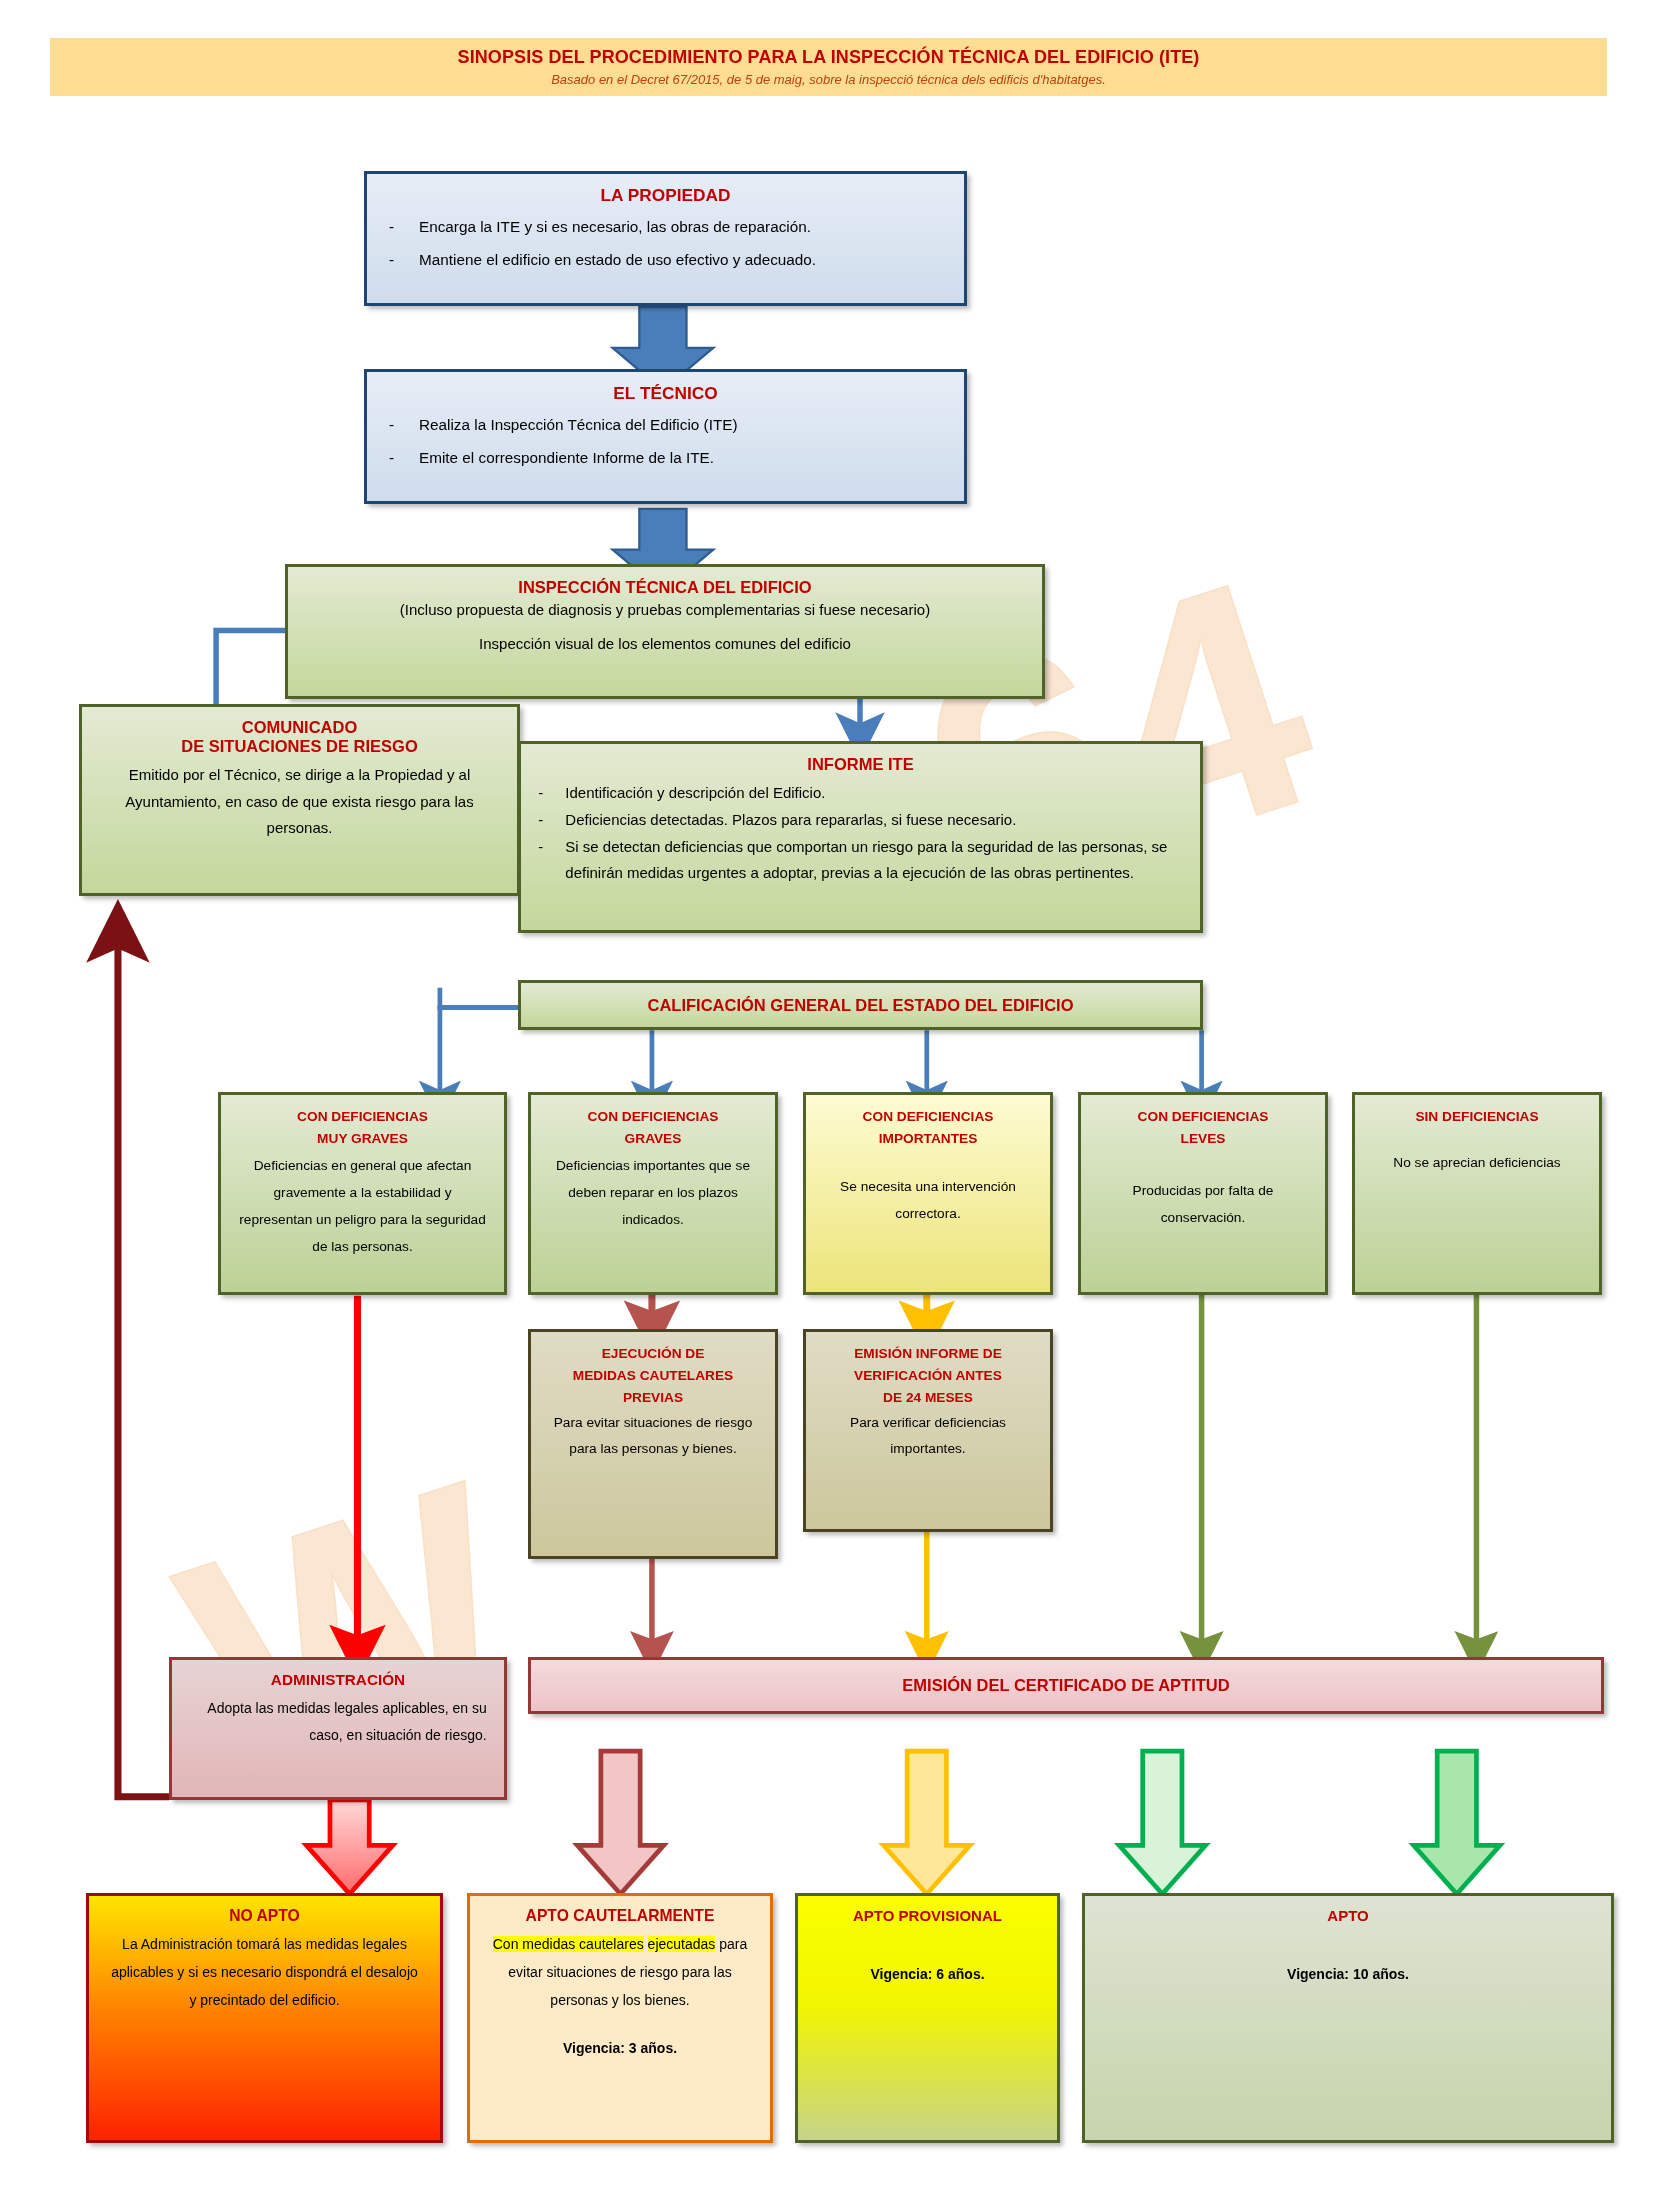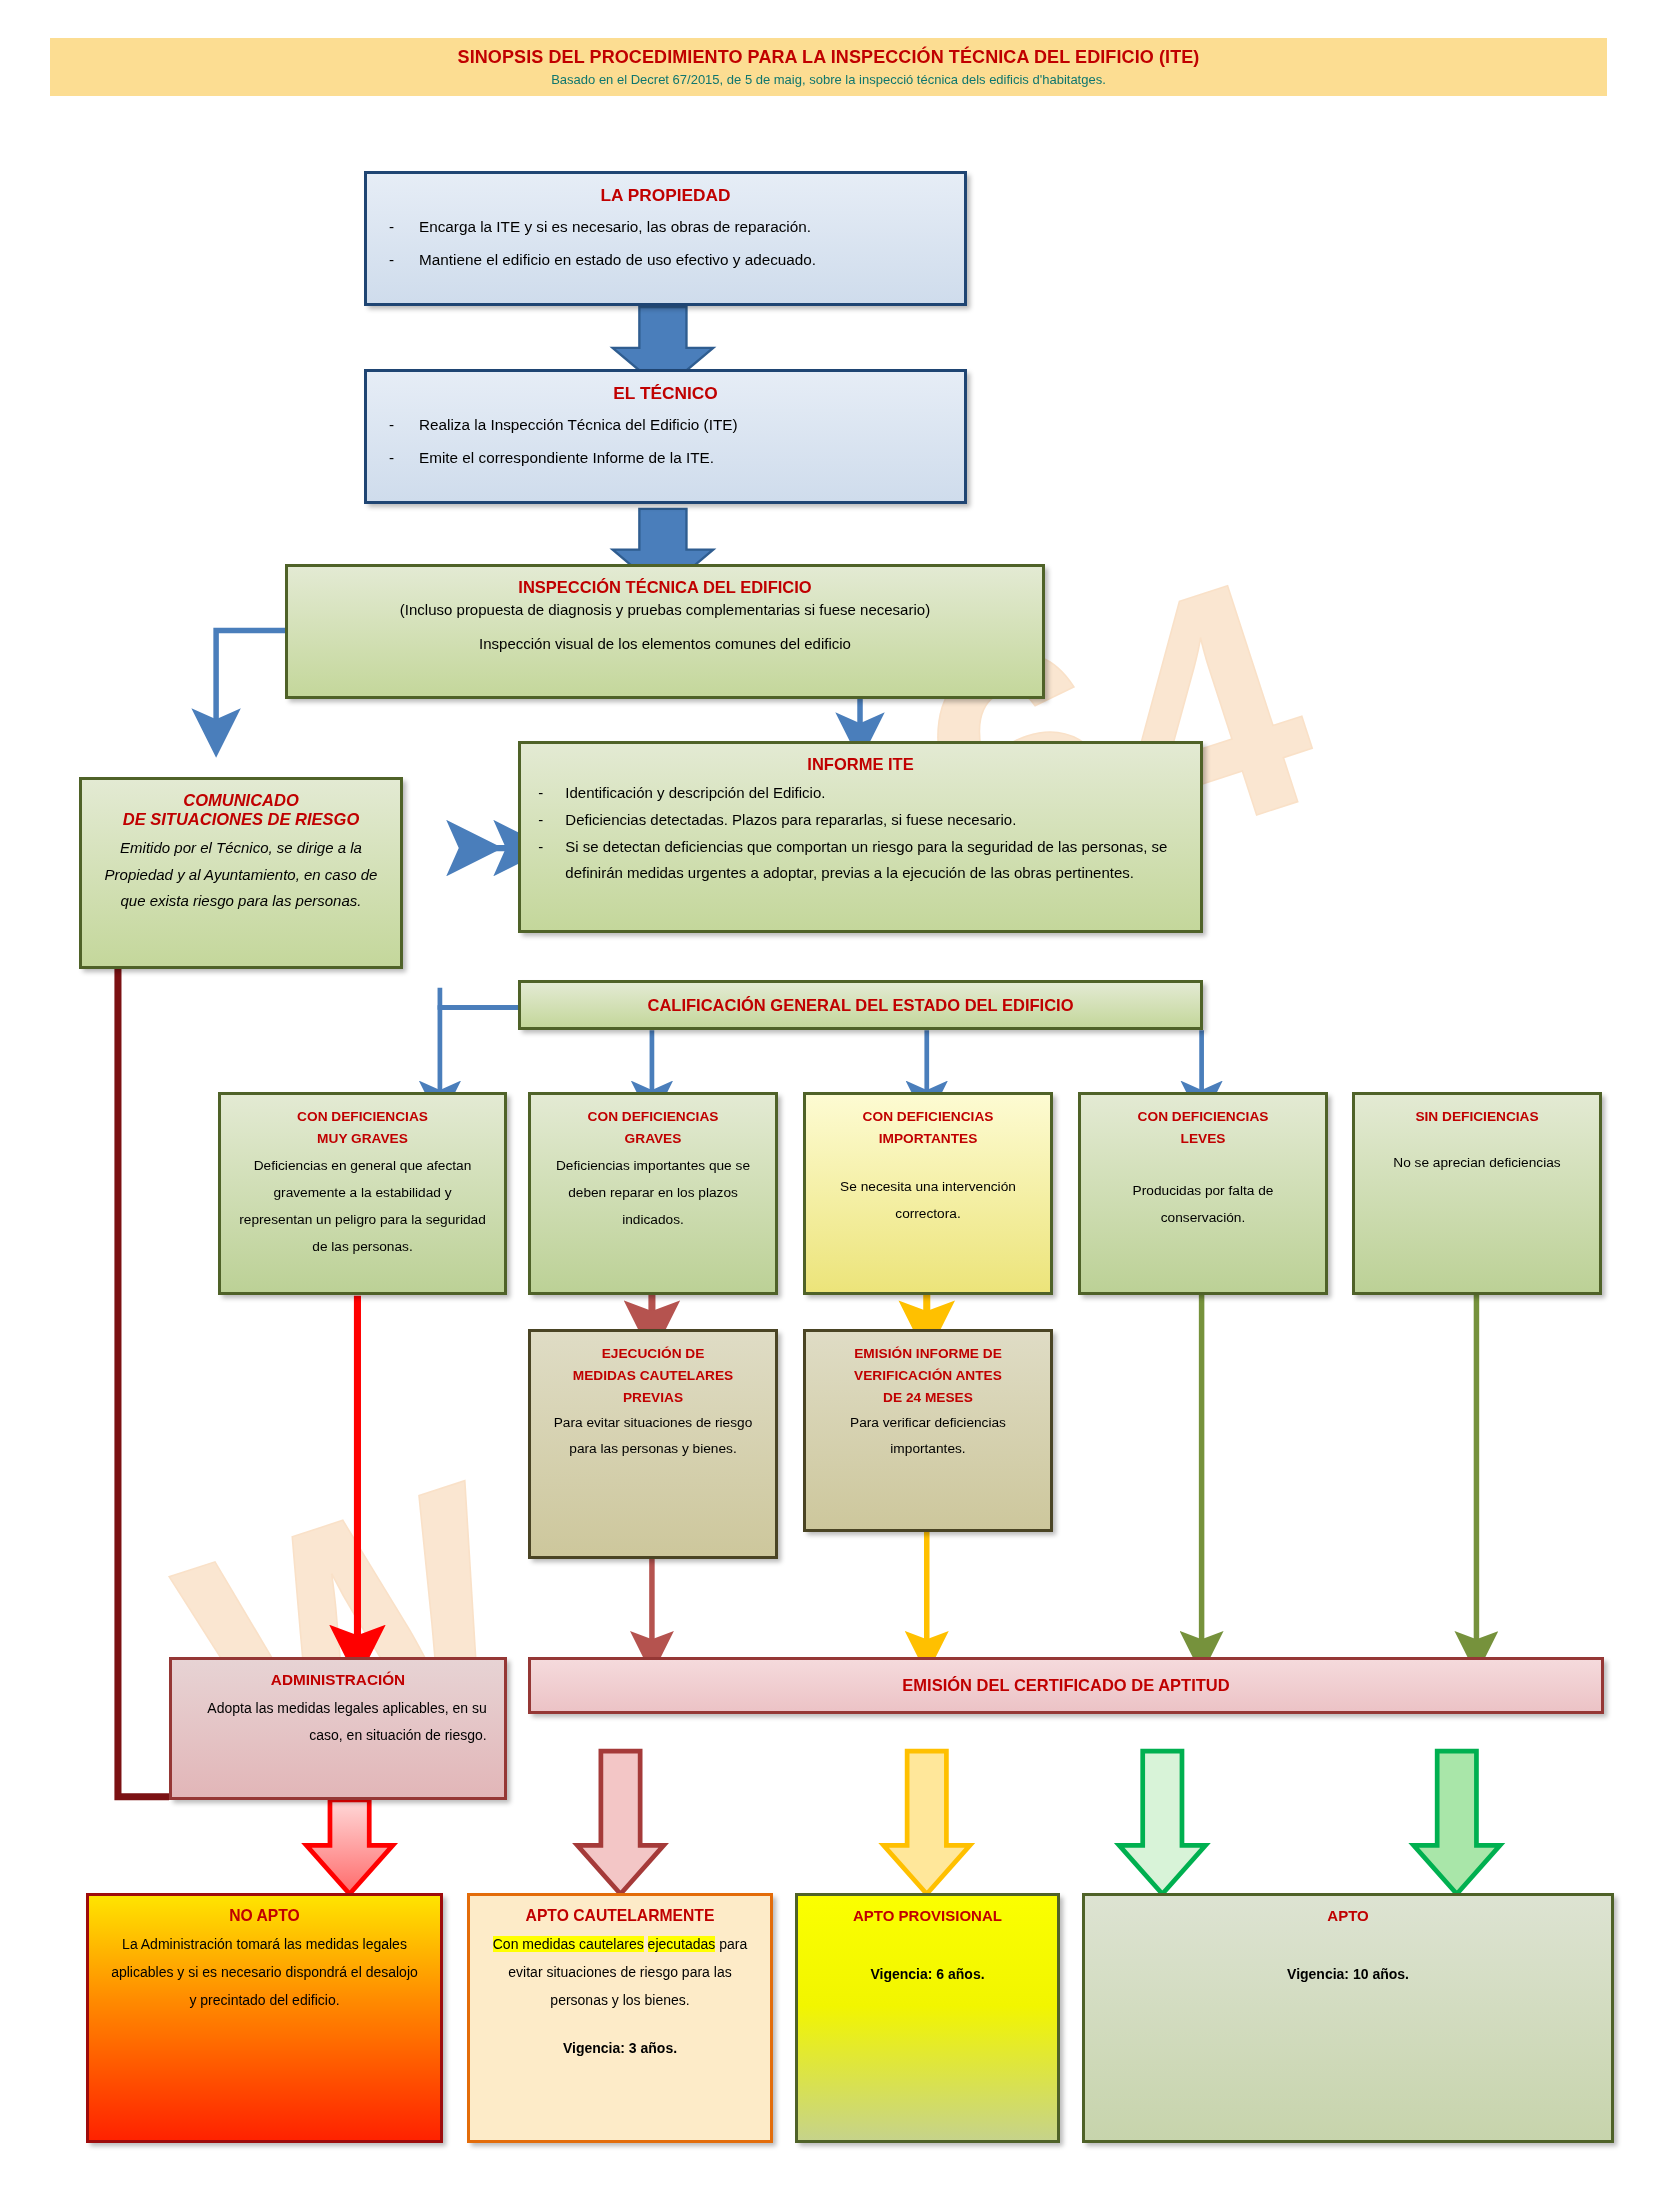--- a/index.html
+++ b/index.html
@@ -10,21 +10,21 @@
   .wm{position:absolute;color:#f6c89a;opacity:.45;font-weight:bold;
       font-family:"Liberation Sans",sans-serif;pointer-events:none;
       -webkit-text-stroke:1.6px #f3bd86;}
   #wm1{left:927px;top:550px;font-size:330px;transform:rotate(-18deg);letter-spacing:7.9px;}
   #wm2{left:196px;top:1445px;font-size:330px;transform:rotate(-18deg);letter-spacing:7.9px;}
 
   
   #headerbar{position:absolute;left:50px;top:38px;width:1557px;height:58px;
      background:#fcdd92;display:flex;flex-direction:column;align-items:center;justify-content:center;}
   #headerbar .h1{color:#c00000;font-weight:bold;font-size:18px;letter-spacing:0.1px;}
-  #headerbar .h2{color:#0f766e;font-size:13px;margin-top:3.9px;}
+  #headerbar .h2{color:#c2410c;font-style:italic;font-size:13px;margin-top:3.9px;}
 
   
   .box{position:absolute;box-sizing:border-box;text-align:center;
        box-shadow:3.9px 3.9px 4.7px rgba(0,0,0,.28);}
   .box .ttl{color:#c00000;font-weight:bold;}
   .box .body{color:#000;}
 
   
   .blue{border:3.9px solid #1f4573;background:linear-gradient(180deg,#e6edf6 0%,#cfdcec 100%);}
   .blue .ttl{font-size:17.3px;}
@@ -207,21 +207,21 @@
         </li>
     </ul>
   </div>
 
   <div class="box green pad" style="left:285px;top:564px;width:760px;height:135px;">
     <div class="ttl">INSPECCIÓN TÉCNICA DEL EDIFICIO</div>
     <div class="body">(Incluso propuesta de diagnosis y pruebas complementarias si fuese necesario)</div>
     <div class="body" style="margin-top:7.9px;">Inspección visual de los elementos comunes del edificio</div>
   </div>
 
-  <div class="box green pad" style="left:79px;top:777px;width:324px;height:192px;font-style:italic;">
+  <div class="box green pad" style="left:79px;top:704px;width:441px;height:192px;">
     <div class="ttl">COMUNICADO</div>
     <div class="ttl">DE SITUACIONES DE RIESGO</div>
     <div class="body" style="margin-top:6.3px;padding:0 3.1px;">Emitido por el Técnico, se dirige a la Propiedad y al Ayuntamiento, en caso de que exista riesgo para las personas.</div>
   </div>
 
   <div class="box green pad" style="left:518px;top:741px;width:685px;height:192px;">
     <div class="ttl">INFORME ITE</div>
     <ul class="greenlist" style="margin-top:6.3px;">
       <li>
           <span class="dash">-</span>

